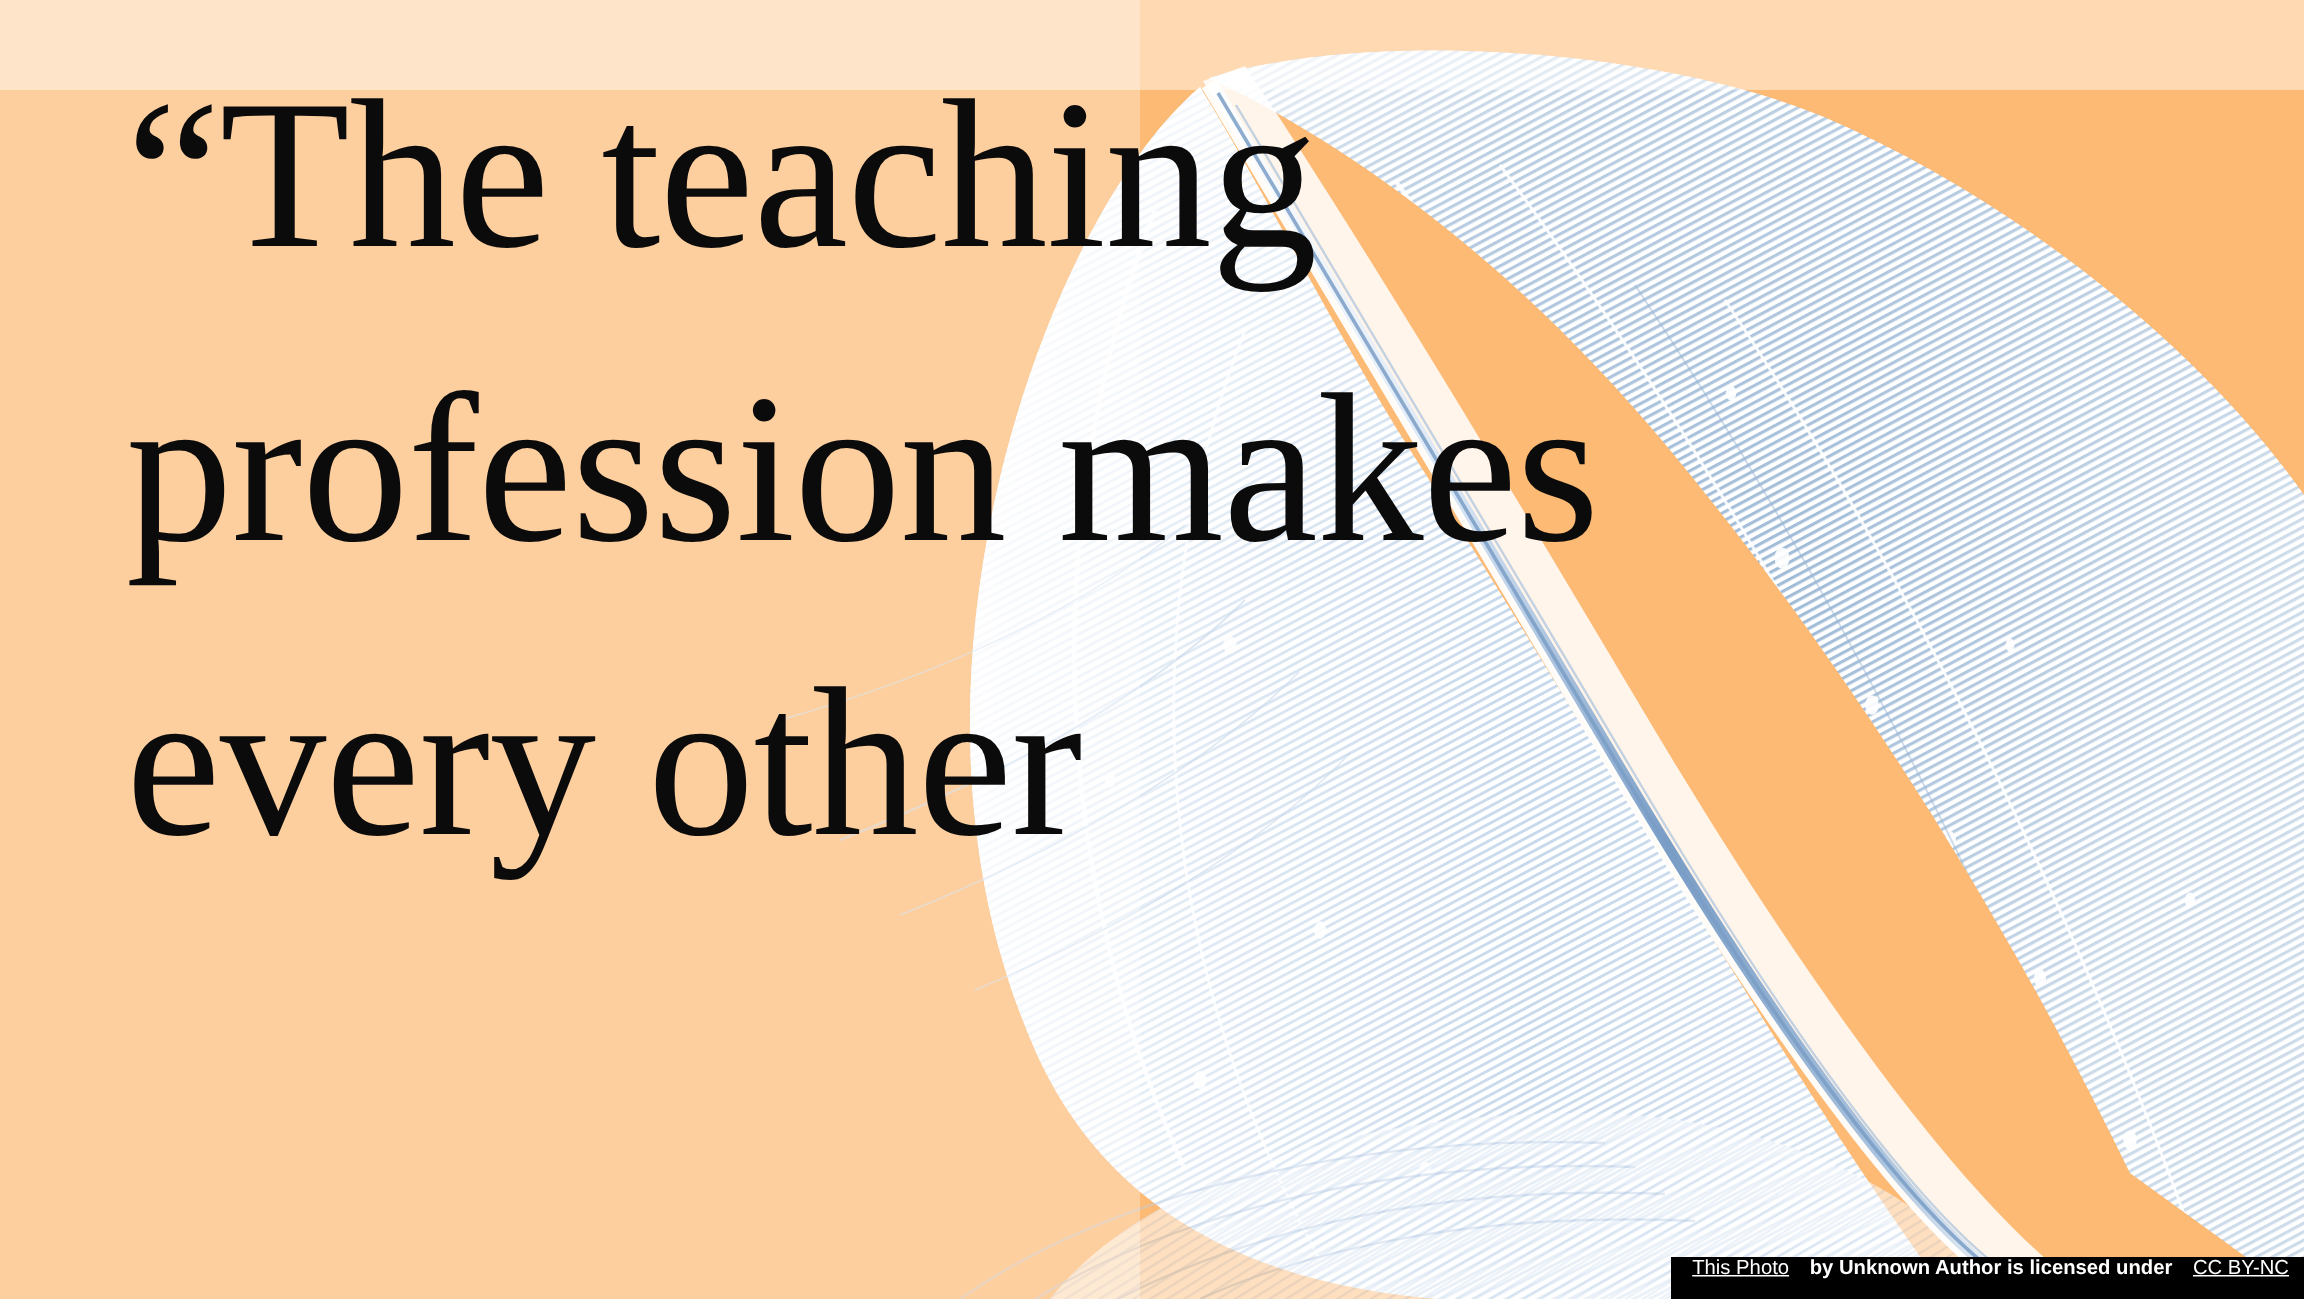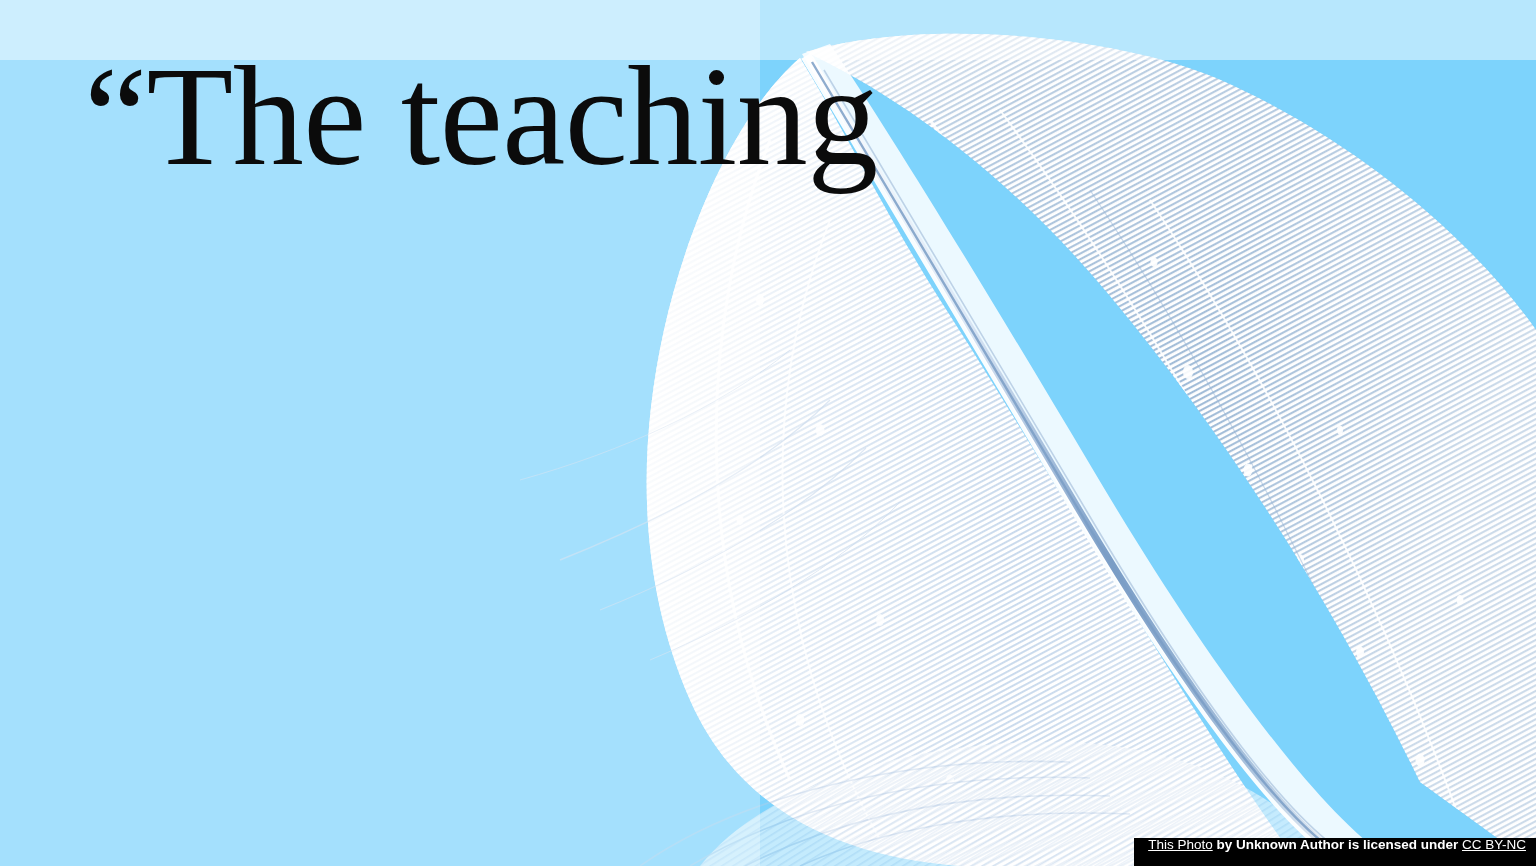--- a/index.html
+++ b/index.html
@@ -4,21 +4,21 @@
 <style>
   html, body {
     margin: 0;
     padding: 0;
     background: #ffffff;
   }
   #stage {
     position: relative;
     width: 1536px;
     height: 866px;
-    background: #7dd3fc;
+    background: #fdba74;
     overflow: hidden;
     font-family: "Liberation Serif", "DejaVu Serif", serif;
   }
 
   
   #feather-art {
     position: absolute;
     left: 0; top: 0;
     width: 1536px;
     height: 866px;
@@ -52,20 +52,21 @@
     background: #000000;
     color: #ffffff;
     display: flex;
     align-items: center;
     padding: 0 10px 14px 14px;
     box-sizing: border-box;
     font-family: "Liberation Sans", "DejaVu Sans", sans-serif;
     font-size: 13.5px;
     line-height: 1;
     white-space: nowrap;
+    gap: 10px;
   }
   #attribution-bar .attr-link {
     color: #ffffff;
     text-decoration: underline;
     cursor: pointer;
   }
   #attribution-bar .attr-text {
     color: #ffffff;
     font-weight: bold;
   }
@@ -235,20 +236,22 @@
         <path d="M 824 70 C 890 180, 986 340, 1086 510 C 1190 686, 1304 850, 1372 866" stroke="#a9c2dd" stroke-width="1.6" fill="none" opacity="0.7"></path>
       </g>
 
       <rect x="0" y="0" width="760" height="866" fill="#ffffff" opacity="0.30"></rect>
       <rect x="0" y="0" width="1536" height="60" fill="#ffffff" opacity="0.45"></rect>
     </g>
   </svg>
 
   <div id="quote-block">
     <p class="quote-line">“The teaching</p>
+    <p class="quote-line">profession makes</p>
+    <p class="quote-line">every other</p>
   </div>
 
   <div id="attribution-bar">
     <span class="attr-link">This Photo</span>
       <span class="attr-text sp"> by Unknown Author is licensed under </span>
       <span class="attr-link">CC BY-NC</span>
   </div>
 
 </div>
 

